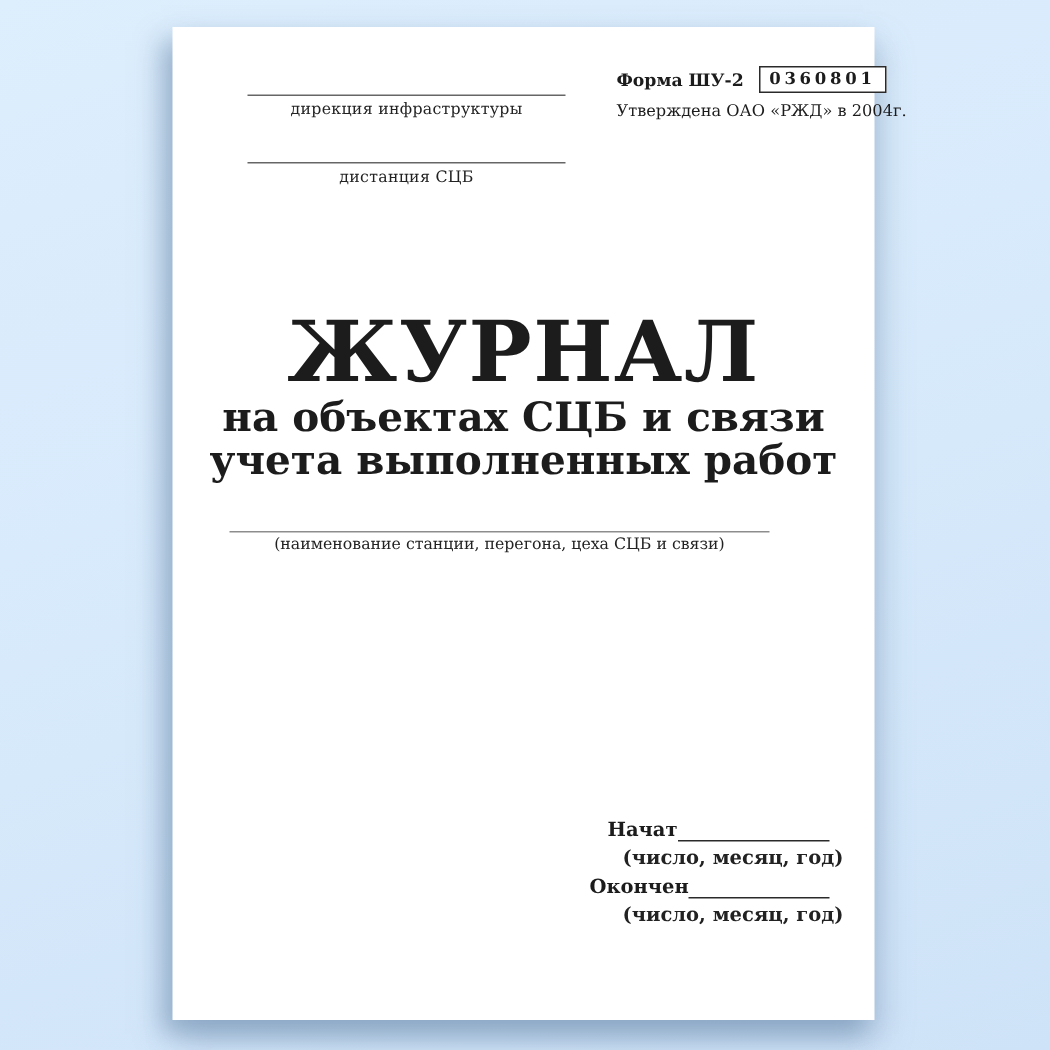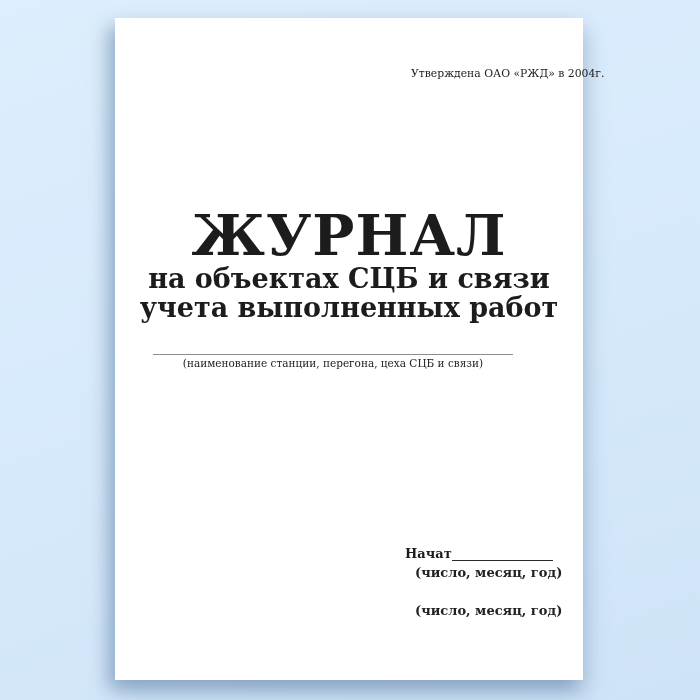--- a/index.html
+++ b/index.html
@@ -44,35 +44,50 @@
   .date-line{flex:1;border-bottom:1.3px solid #2a2a2a;height:14px;}
   .date-caption{font-size:13px;font-weight:bold;text-align:left;color:#222;}
   .date-caption-start{left:300px;top:547px;width:158px;}
   .date-caption-end{left:300px;top:585px;width:158px;}
 </style>
 </head>
 <body>
 
 <div class="page">
 
+  <div class="abs org-block">
+    <div class="fill-line"></div>
+    <div class="line-caption">дирекция инфраструктуры</div>
+    <div class="org-gap"></div>
+    <div class="fill-line"></div>
+    <div class="line-caption">дистанция СЦБ</div>
+  </div>
 
+  <div class="abs form-row">
+    <span class="form-label">Форма ШУ-2</span>
+    <span class="form-code-box">0360801</span>
+  </div>
   <div class="abs approval">Утверждена ОАО «РЖД» в 2004г.</div>
 
   <div class="abs title-block">
     <div class="title-main">ЖУРНАЛ</div>
     <div class="title-sub">на объектах СЦБ и связи</div>
     <div class="title-sub">учета выполненных работ</div>
   </div>
 
   <div class="abs station-block">
     <div class="station-line"></div>
     <div class="station-caption">(наименование станции, перегона, цеха СЦБ и связи)</div>
   </div>
 
   <div class="abs date-row date-row-start">
     <span class="date-label">Начат</span>
     <span class="date-line"></span>
   </div>
   <div class="abs date-caption date-caption-start">(число, месяц, год)</div>
 
+  <div class="abs date-row date-row-end">
+    <span class="date-label">Окончен</span>
+    <span class="date-line"></span>
+  </div>
   <div class="abs date-caption date-caption-end">(число, месяц, год)</div>
 
 </div>
 
 </body></html>

